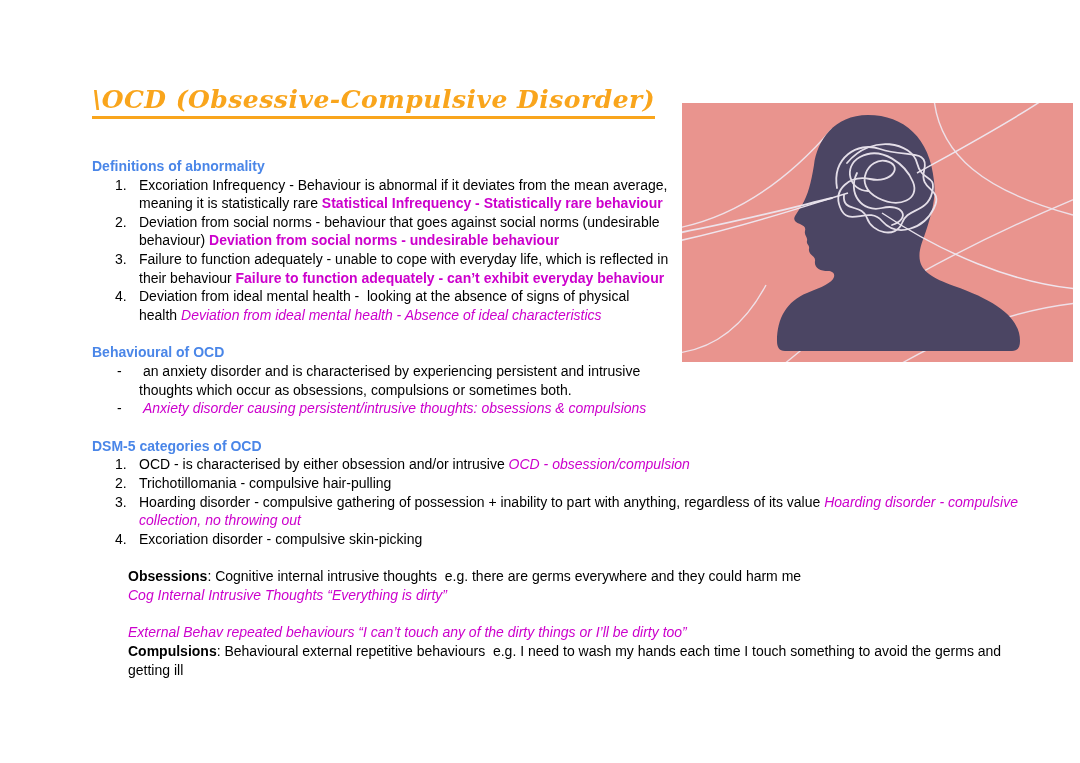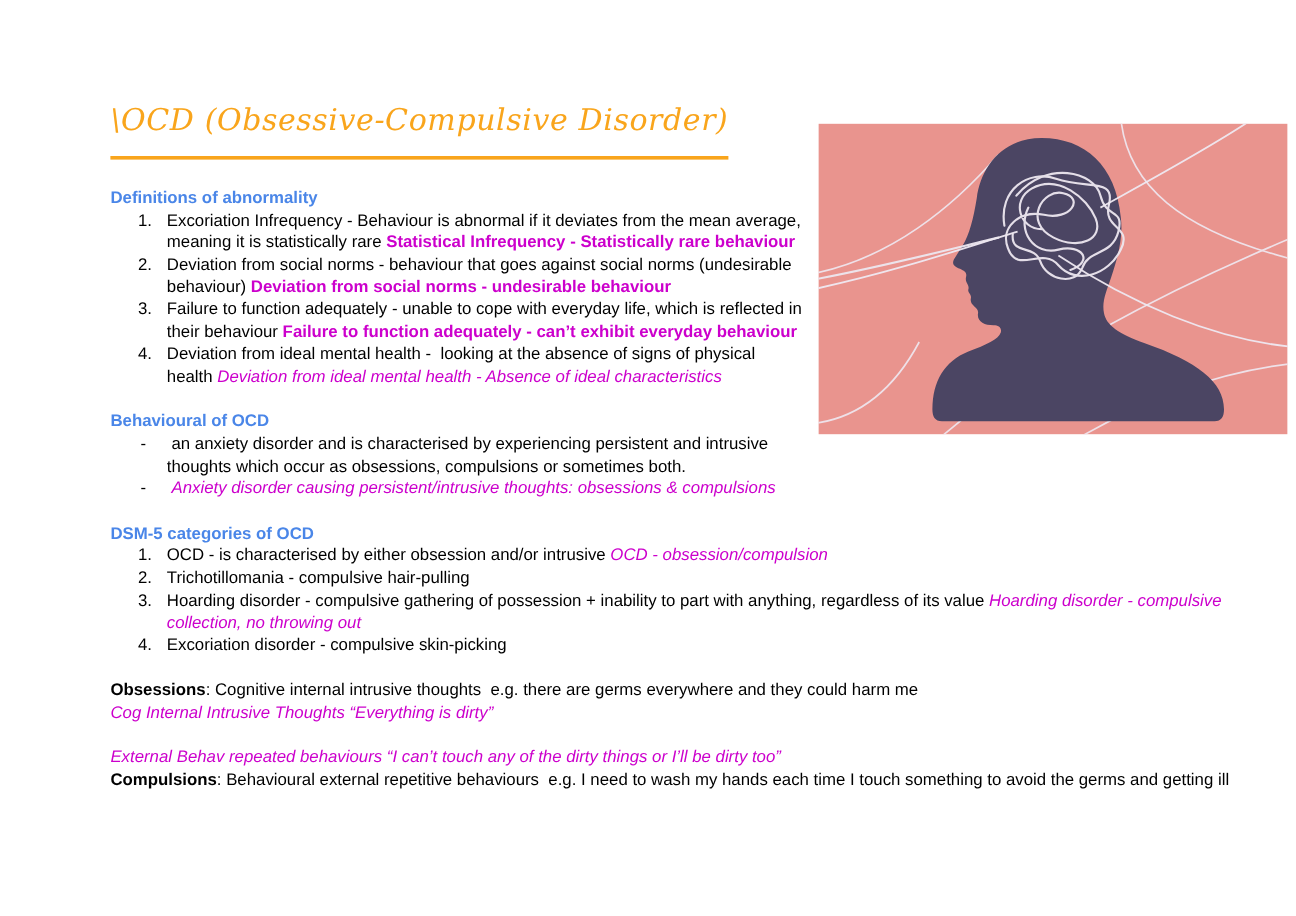--- a/index.html
+++ b/index.html
@@ -11,52 +11,52 @@
     font-size: 14px; line-height: 18.6px;
     color: #000000;
     overflow: hidden;
   }
   .doc { position: absolute; left: 92px; top: 85px; width: 946px; }
 
   .title {
     display: inline-block;
     font-family: "DejaVu Serif", serif;
     font-style: italic;
-    font-weight: normal;
+    font-weight: bold;
     font-size: 25px;
     line-height: 30px;
     color: #F9A51C;
     border-bottom: 3px solid #F9A51C;
-    padding-bottom: 15px;
+    padding-bottom: 1px;
     margin-bottom: 22px;
     letter-spacing: 0.5px;
   }
 
   .section { margin-top: 19px; }
   .section.first { margin-top: 0; }
   .narrow { width: 578px; }
   .wide { width: 944px; }
 
-  .heading { color: #4A86E8; font-weight: bold; }
+  .heading { color: #4A86E8; font-weight: bold; margin-top: 16px; }
 
   .li { display: flex; align-items: flex-start; }
   .li-num {
     flex: 0 0 47px; width: 47px;
     padding-left: 23px;
   }
   .li-dash {
     flex: 0 0 47px; width: 47px;
     padding-left: 25px;
   }
   .li-text { flex: 1 1 auto; white-space: pre-wrap; }
 
   .hl { color: #CC00CC; font-style: italic; }
   .hl-b { color: #CC00CC; font-weight: bold; margin-top: 40px; }
   .b { font-weight: bold; }
-  .para { white-space: pre-wrap; }
+  .para { white-space: pre-wrap; margin-left: 36px; }
 
   .illustration {
     position: absolute; left: 682px; top: 103px;
     width: 391px; height: 259px;
   }
   .illustration svg { display: block; width: 100%; height: 100%; }
 </style>
 </head>
 <body>
 

